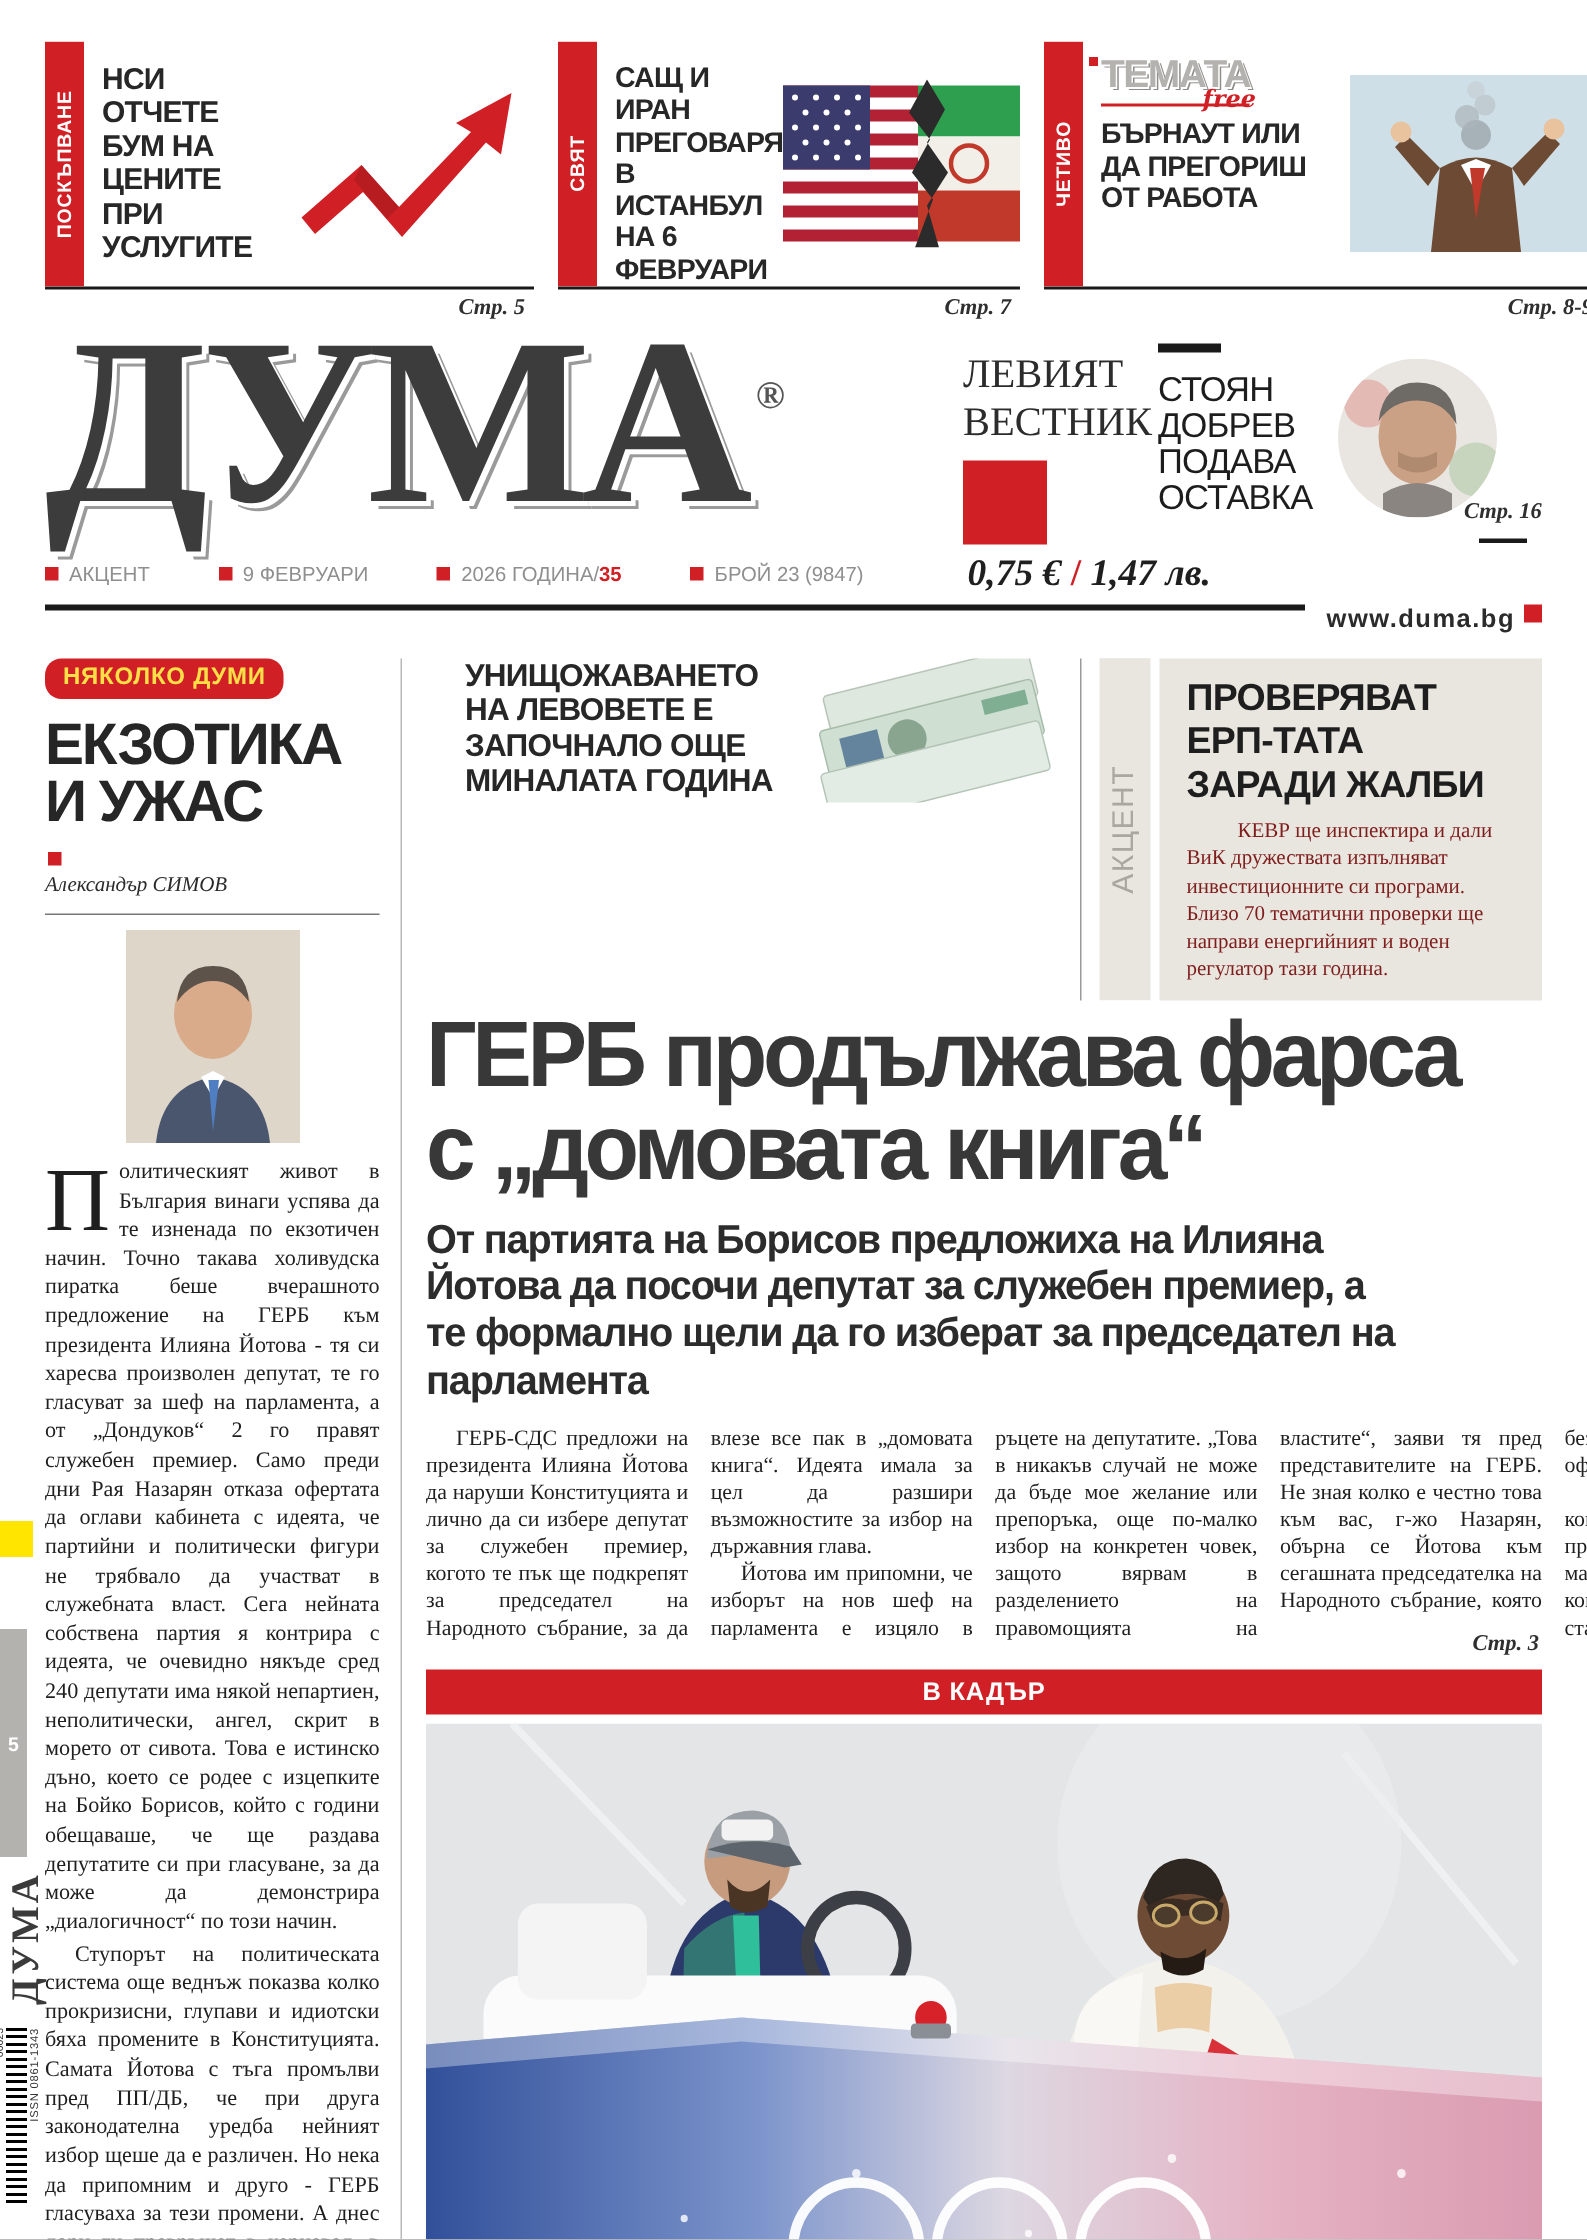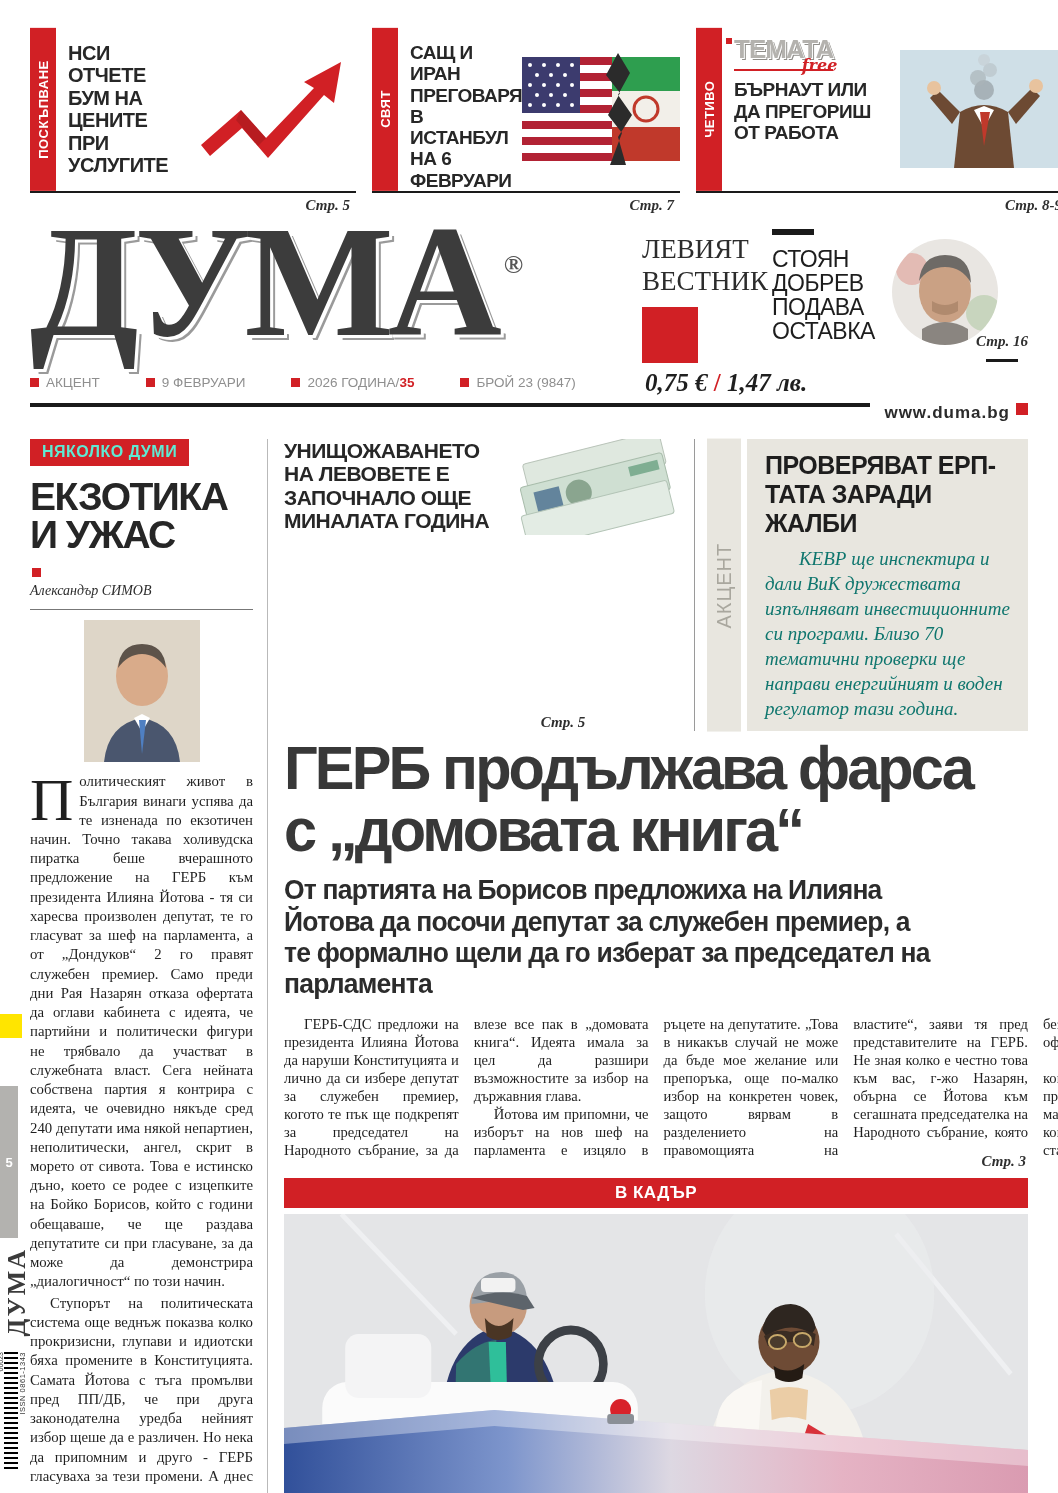--- a/index.html
+++ b/index.html
@@ -73,43 +73,43 @@
   .price .sep { color:#d12025; font-style:normal; }
   .ruleline { display:flex; align-items:flex-start; margin-top:2px; }
   .ruleline .bar { flex:1; height:4px; background:#1a1a1a; margin-bottom:3px; }
   .www { font-family:"Liberation Sans", sans-serif; font-weight:bold; font-size:17px; letter-spacing:1px; color:#2b2b2b; padding:0 6px 0 14px; }
   .www-sq { width:12px; height:12px; background:#d12025; margin-bottom:4px; }
 
   
   .content { display:grid; grid-template-columns:238px 1fr; column-gap:16px; padding:16px 30px 0 30px; }
   .opinion { border-right:1px solid #b9b9b9; padding-right:14px; }
 
-  .kicker { display:inline-block; background:#d12025; color:#5eead4; font-family:"Liberation Sans", sans-serif; font-weight:bold; font-size:16px; padding:4px 12px 5px 12px; letter-spacing:.5px; }
+  .kicker { display:inline-block; background:#d12025; color:#fde047; font-family:"Liberation Sans", sans-serif; font-weight:bold; font-size:16px; padding:4px 12px 5px 12px; letter-spacing:.5px;border-radius:11px; }
   .op-title { font-family:"Liberation Sans", sans-serif; font-weight:bold; font-size:39px; line-height:.98; letter-spacing:-1.5px; color:#262626; margin:12px 0 14px 0; }
   .op-bullet { width:9px; height:9px; background:#d12025; margin:2px 0 6px 2px; }
   .op-author { font-style:italic; font-size:14px; color:#2b2b2b; margin-bottom:10px; }
   .op-rule { border:none; border-top:1px solid #777; margin:0 0 10px 0; }
   .op-photo { display:block; margin:0 auto 10px auto; }
   .op-body { font-size:14.8px; line-height:1.3; text-align:justify; color:#1f1f1f; }
   .op-body p + p { text-indent:20px; margin-top:2px; }
   .dropcap { float:left; font-size:60px; line-height:.8; padding:4px 6px 0 0; font-family:"Liberation Serif", serif; }
 
   
   .row1 { display:flex; align-items:stretch; }
-  .money { width:398px; display:flex; flex-direction:column; }
+  .money { width:398px; display:flex; flex-direction:row;margin-left:26px; }
   .money-main { flex:1; display:flex; }
   .money-title { font-family:"Liberation Sans", sans-serif; font-weight:bold; font-size:21px; line-height:1.12; letter-spacing:-.5px; color:#272727; width:228px; }
   .money-foot { text-align:center; padding:4px 0 0 160px; }
   .r1-div { width:1px; background:#9a9a9a; margin:0 12px; }
   .akcent { flex:1; display:flex; flex-direction:column; }
   .akcent-main { display:flex; flex:1; }
   .ak-label { background:#e8e6df; color:#a9a79e; font-family:"Liberation Sans", sans-serif; font-size:20px; letter-spacing:1px; writing-mode:vertical-rl; transform:rotate(180deg); display:flex; align-items:center; justify-content:center; width:34px; margin-right:6px; flex:none; }
   .ak-box { background:#e8e6df; flex:1; padding:12px 18px 10px 18px; }
   .ak-title { font-family:"Liberation Sans", sans-serif; font-weight:bold; font-size:25px; letter-spacing:-.5px; color:#1e1e1e; }
-  .ak-text { font-style:italic; font-size:19px; line-height:1.32; margin-top:8px; text-indent:34px; color:#0f766e; }
+  .ak-text { font-size:14px; line-height:1.32; margin-top:8px; text-indent:34px; color:#7f1d1d; }
   .ak-foot { text-align:right; padding:4px 2px 0 0; }
 
   .headline { font-family:"Liberation Sans", sans-serif; font-weight:bold; font-size:62px; line-height:1.0; letter-spacing:-3px; color:#383838; transform:scaleX(.96); transform-origin:left; margin-top:6px; }
   .subhead { font-family:"Liberation Sans", sans-serif; font-weight:bold; font-size:27px; line-height:1.16; letter-spacing:-.8px; color:#2c2c2c; margin-top:14px; width:660px; transform:scaleX(.98); transform-origin:left; }
 
   .lead-cols { margin-top:14px; column-count:4; column-gap:15px; font-size:14.6px; line-height:1.24; text-align:justify; color:#1f1f1f; height:158px; }
   .lead-cols p { text-indent:20px; }
   .lead-pgref { text-align:right; padding-right:2px; margin-top:-20px; }
 
   .kadr-bar { background:#d12025; color:#fff; font-family:"Liberation Sans", sans-serif; font-weight:bold; font-size:17px; text-align:center; letter-spacing:.5px; padding:5px 0; margin-top:8px; }

